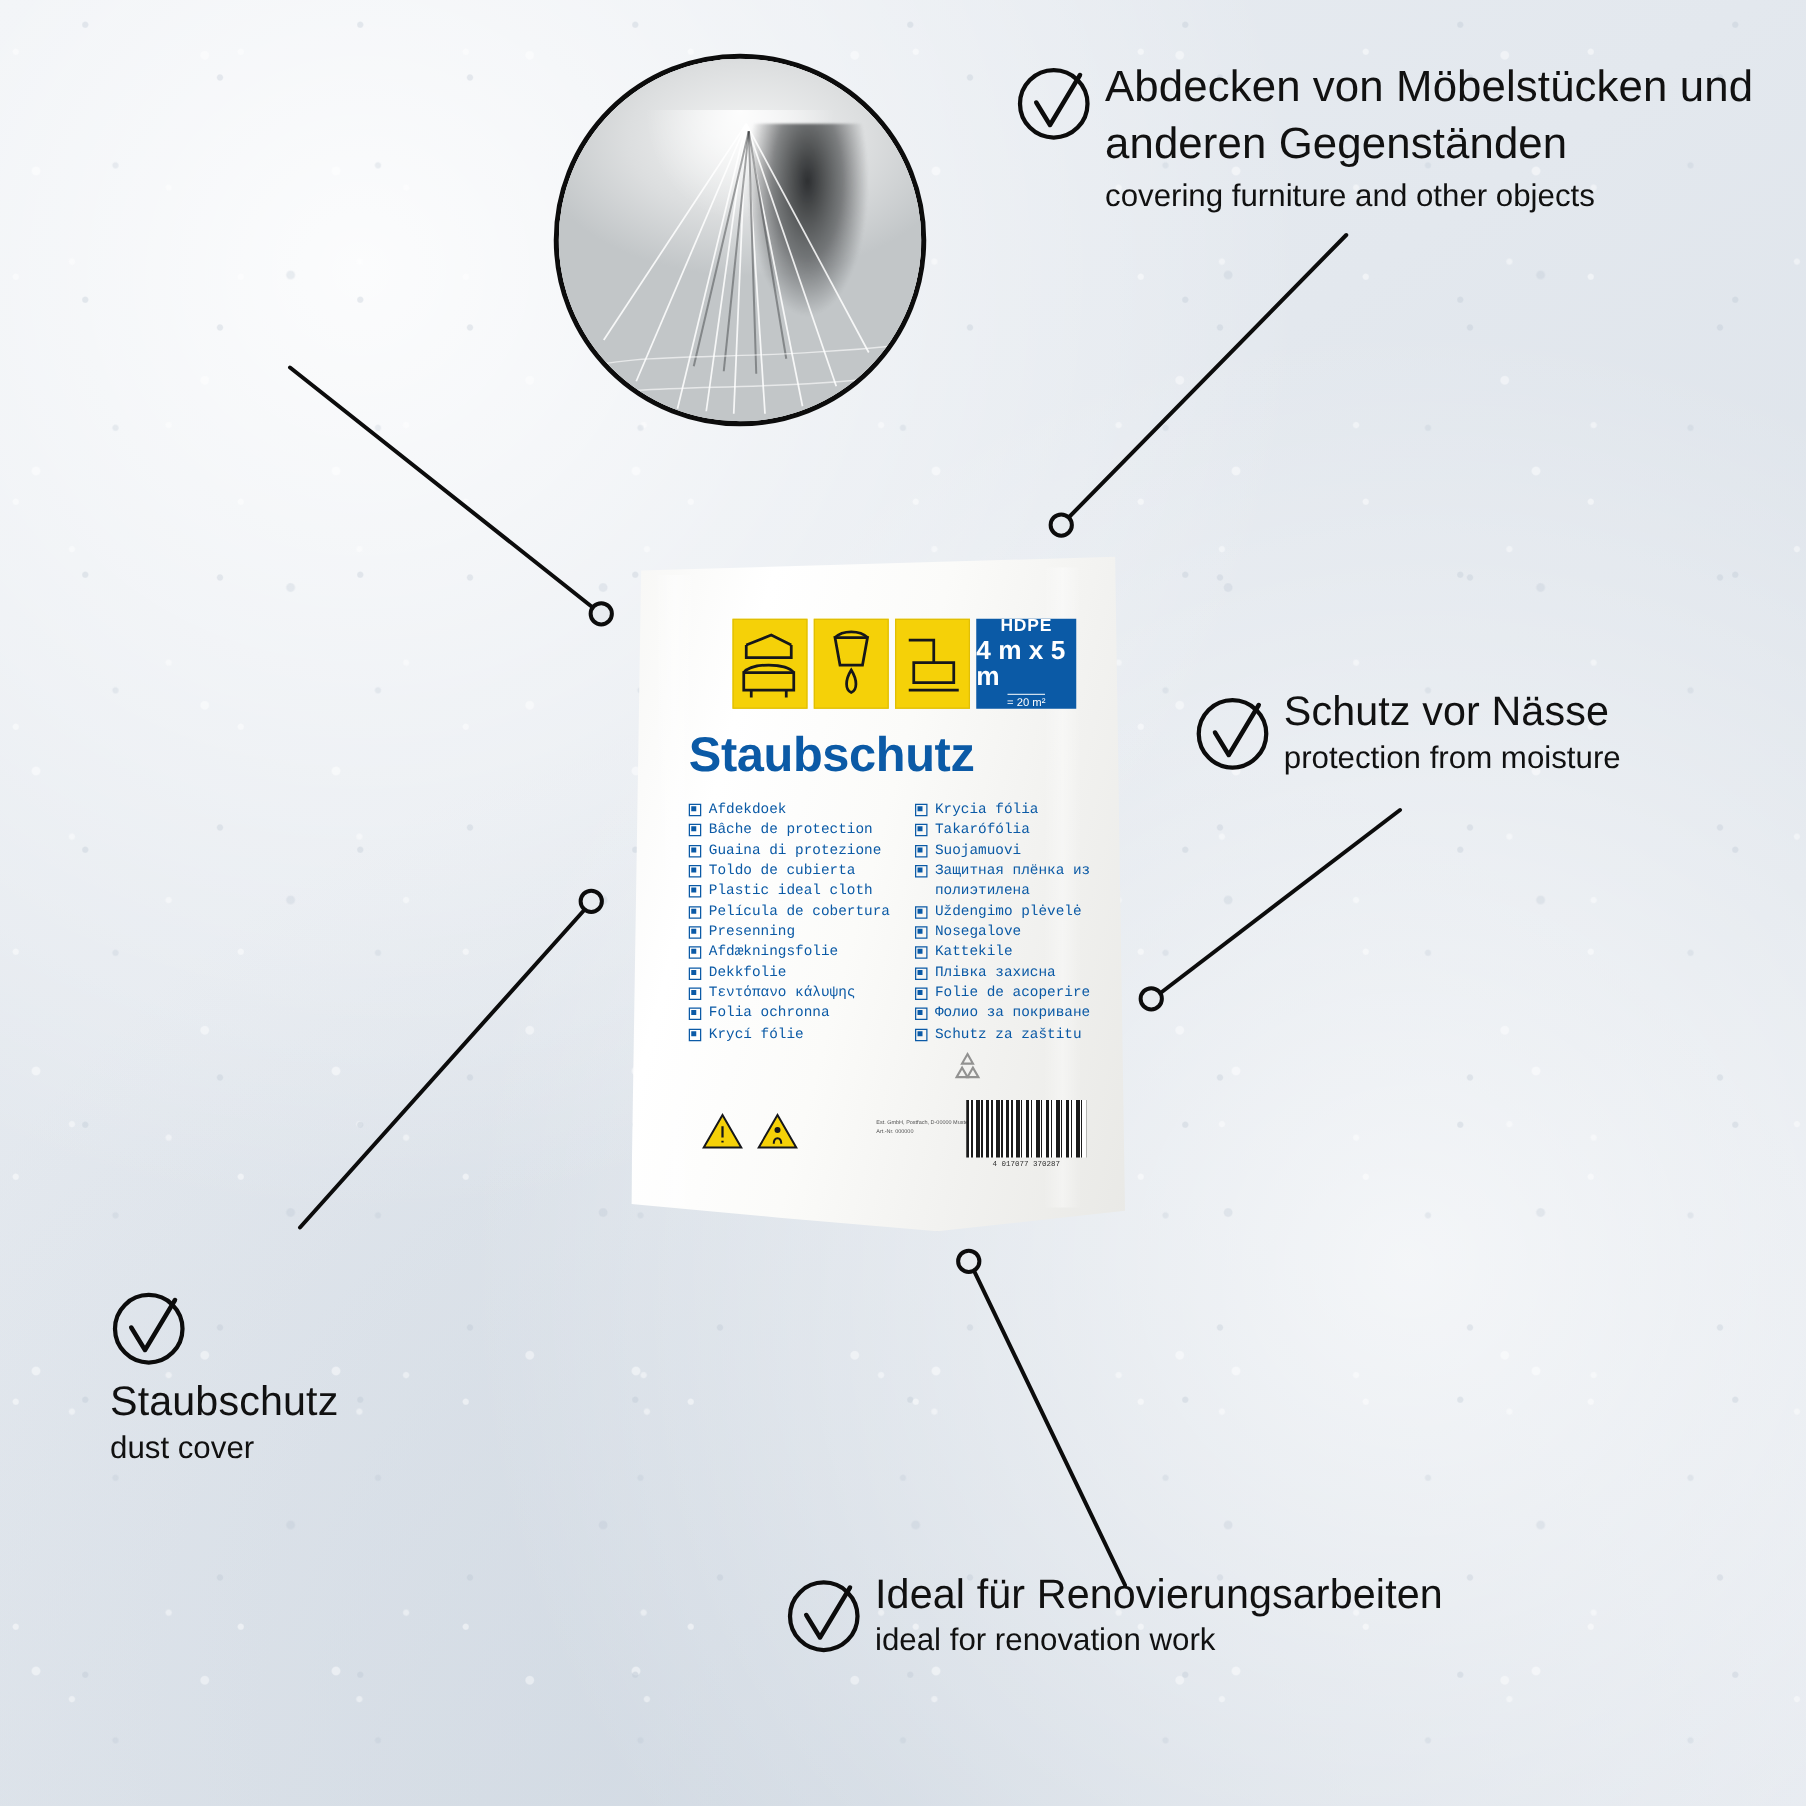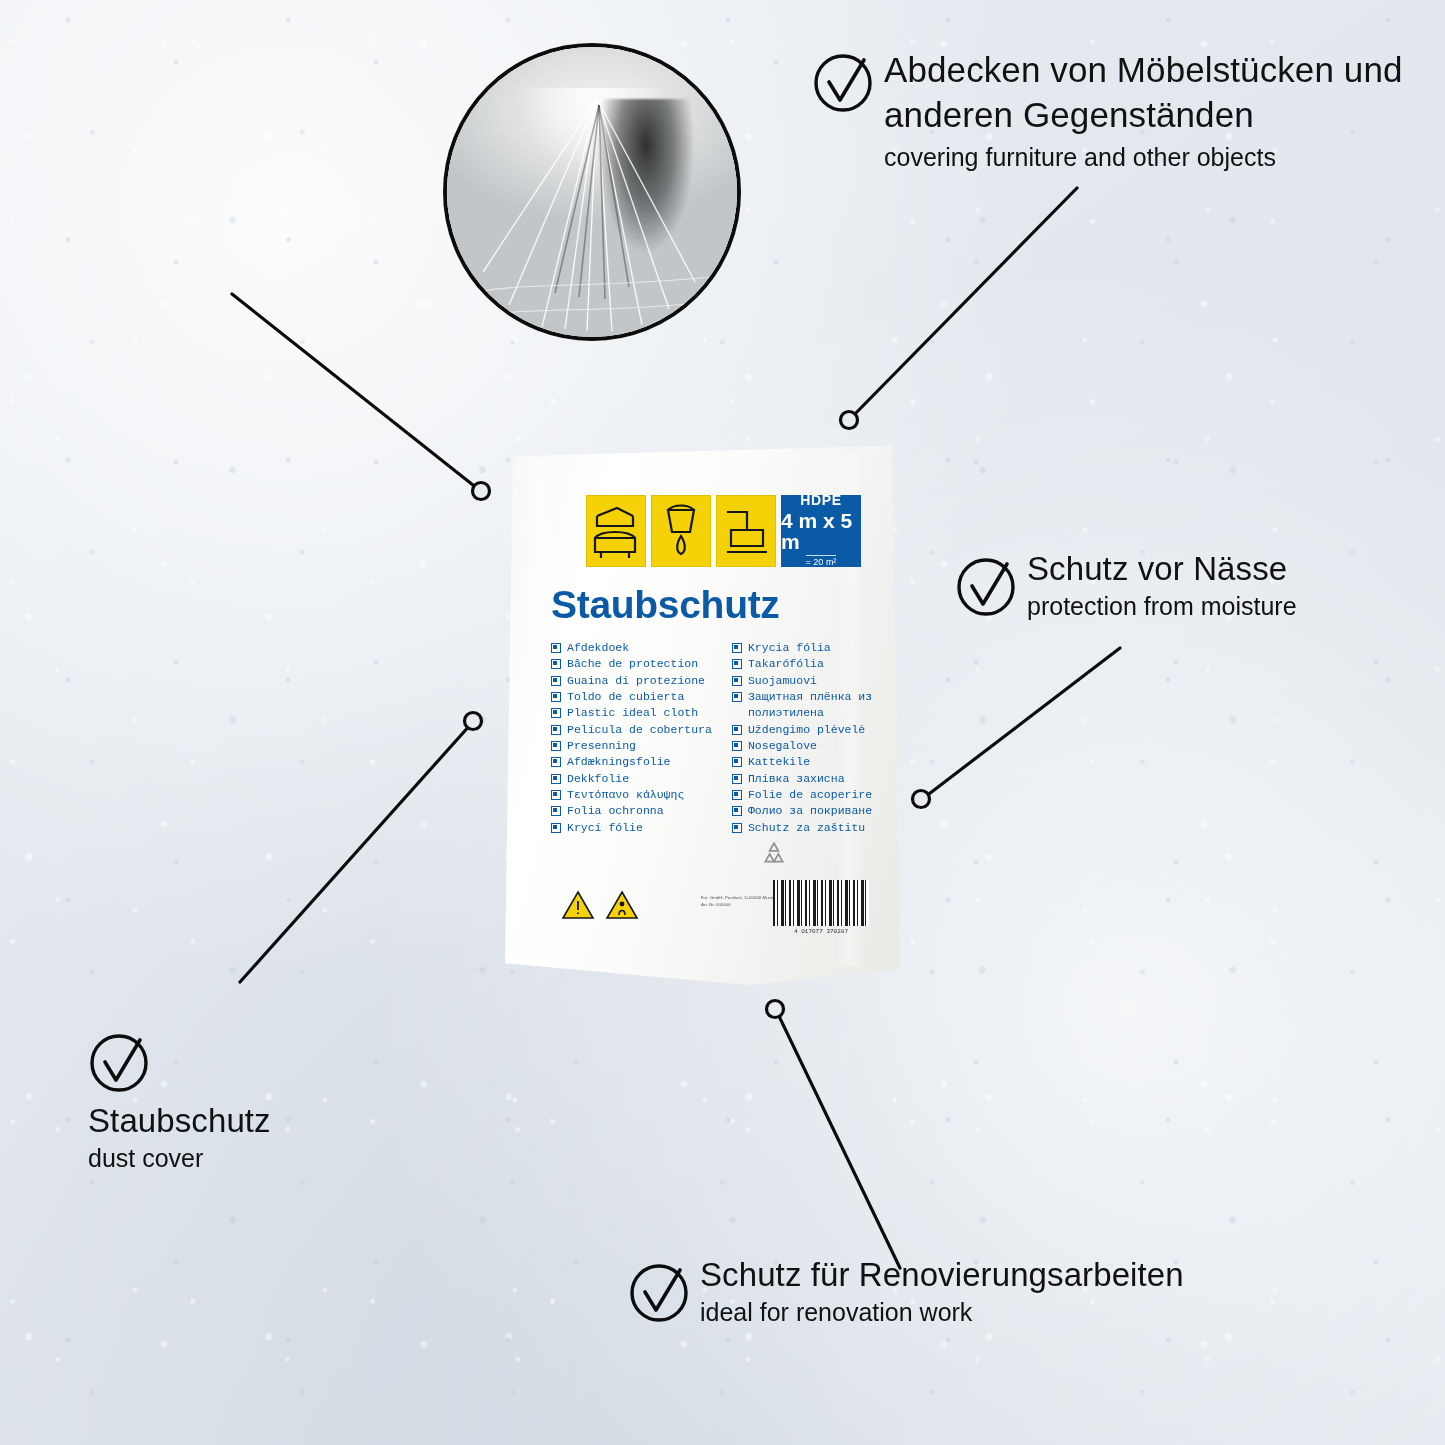--- a/index.html
+++ b/index.html
@@ -552,17 +552,17 @@
       <div class="lbl-en">dust cover</div>
     </div>
   </div>
 
   <div class="callout" id="callout-renovation">
     <svg class="tick" width="62" height="62" viewBox="0 0 62 62">
       <circle cx="31" cy="31" r="27" fill="none" stroke="#0c0c0c" stroke-width="3.4"></circle>
       <path d="M17,30 L28,48 L52,8" fill="none" stroke="#0c0c0c" stroke-width="3.6" stroke-linecap="round" stroke-linejoin="round"></path>
     </svg>
     <div class="labels">
-      <div class="lbl-de">Schutz für Renovierungsarbeiten</div>
+      <div class="lbl-de">Ideal für Renovierungsarbeiten</div>
       <div class="lbl-en">ideal for renovation work</div>
     </div>
   </div>
 </div>
 
 </body></html>

